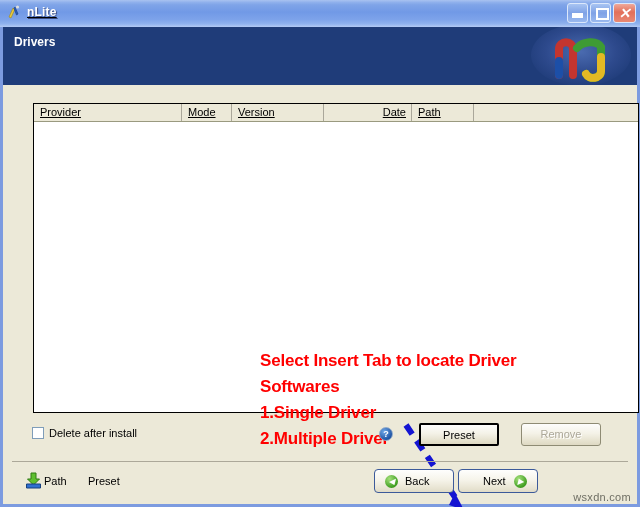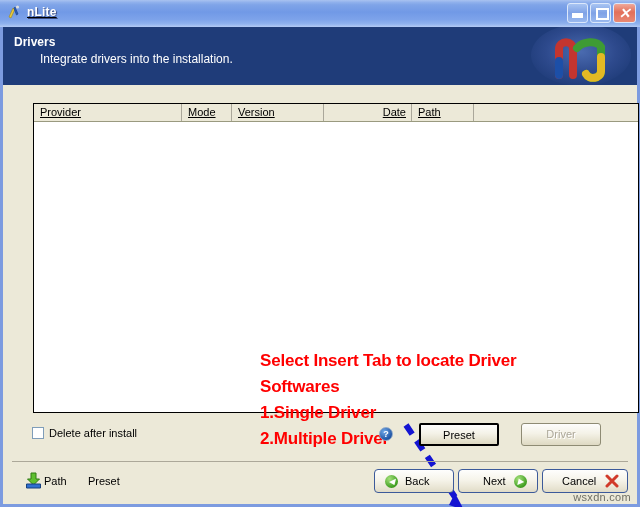--- a/index.html
+++ b/index.html
@@ -377,21 +377,20 @@
         <i class="glyph-max"></i>
       </div>
       <div class="win-btn close">
         <i class="glyph-close">✕</i>
       </div>
     </div>
   </div>
 
   <div class="banner">
     <div class="banner-title">Drivers</div>
-    <div class="banner-sub">Integrate drivers into the installation.</div>
     <div class="banner-logo">
       <svg width="118" height="58" viewBox="0 0 118 58">
         <defs>
           <radialGradient id="halo" cx="50%" cy="45%" r="58%">
             <stop offset="0%" stop-color="#4a6bb0"></stop>
             <stop offset="60%" stop-color="#2e4a8d"></stop>
             <stop offset="100%" stop-color="#1F3C79"></stop>
           </radialGradient>
         </defs>
         <ellipse cx="62" cy="28" rx="50" ry="31" fill="url(#halo)"></ellipse>
@@ -431,21 +430,21 @@
       <label class="chk-wrap">
         <span class="chk-box"></span>
         <span class="chk-label">Delete after install</span>
       </label>
 
       <div class="help-icon">
           <span>?</span>
         </div>
 
       <div class="btn-xp btn-insert">Preset</div>
-      <div class="btn-xp btn-remove">Driver</div>
+      <div class="btn-xp btn-remove">Remove</div>
     </div>
 
     <div class="footer-sep"></div>
     <div class="footer">
 
       <div class="tray-wrap">
         <span class="tray-icon">
           <svg width="17" height="17" viewBox="0 0 17 17">
             <path d="M6 1 H11 V7 H14.5 L8.5 13 L2.5 7 H6 Z" fill="#5FBF2E" stroke="#2f7a12" stroke-width="1"></path>
             <path d="M1.5 12 H15.5 V16 H1.5 Z" fill="#2f6fd0" stroke="#17407f" stroke-width="1"></path>
@@ -463,26 +462,18 @@
         <span class="lbl" style="left:30px">Back</span>
       </div>
 
       <div class="nav-btn btn-next">
         <span class="lbl" style="left:24px">Next</span>
         <span class="arrow-circle" style="left:55px">
             <i class="tri">▶</i>
           </span>
       </div>
 
-      <div class="nav-btn btn-cancel">
-        <span class="lbl" style="left:19px">Cancel</span>
-        <span class="x-mark">
-          <svg width="14" height="14" viewBox="0 0 14 14">
-            <path d="M2 2 L12 12 M12 2 L2 12" stroke="#D13A2A" stroke-width="3" stroke-linecap="round"></path>
-          </svg>
-        </span>
-      </div>
 
       <div class="watermark">wsxdn.com</div>
     </div>
 
   </div>
 </div>
 
 </body></html>

